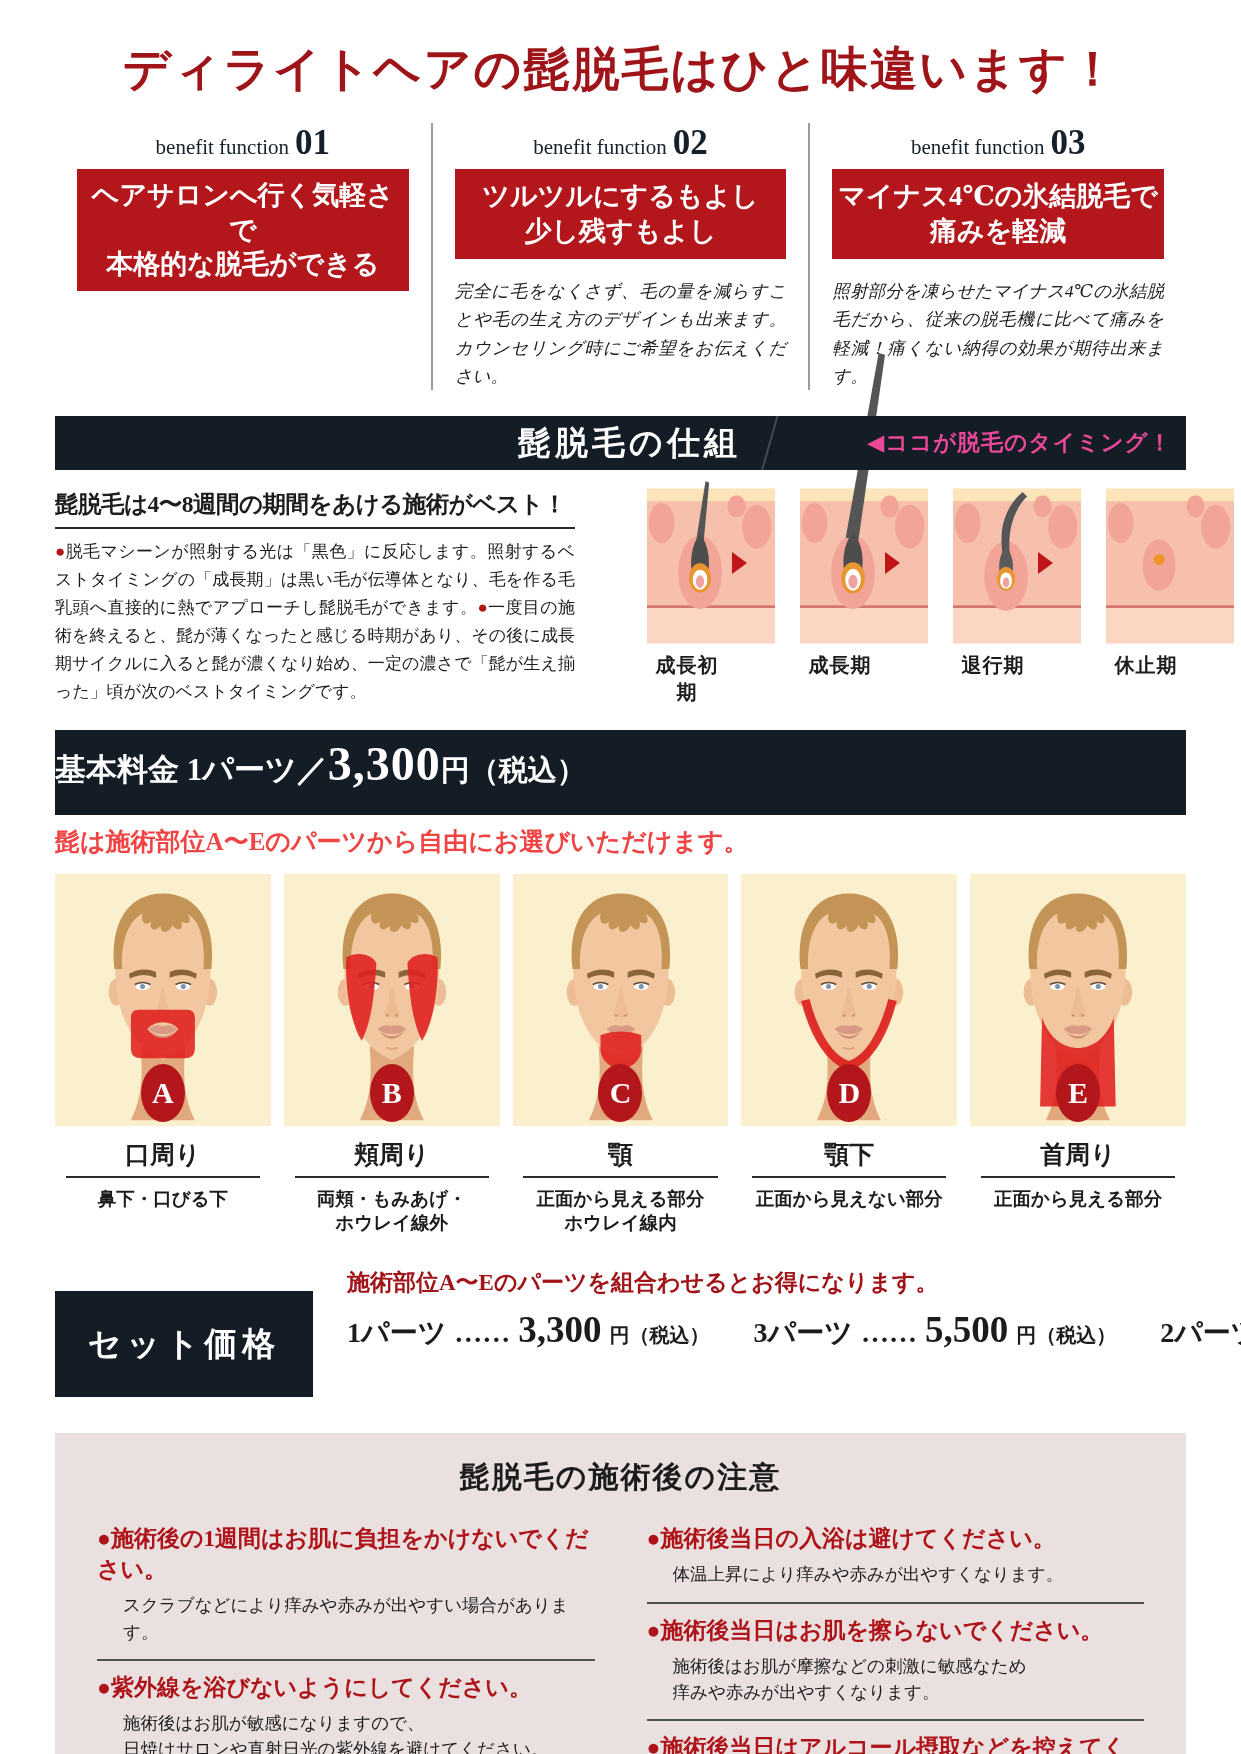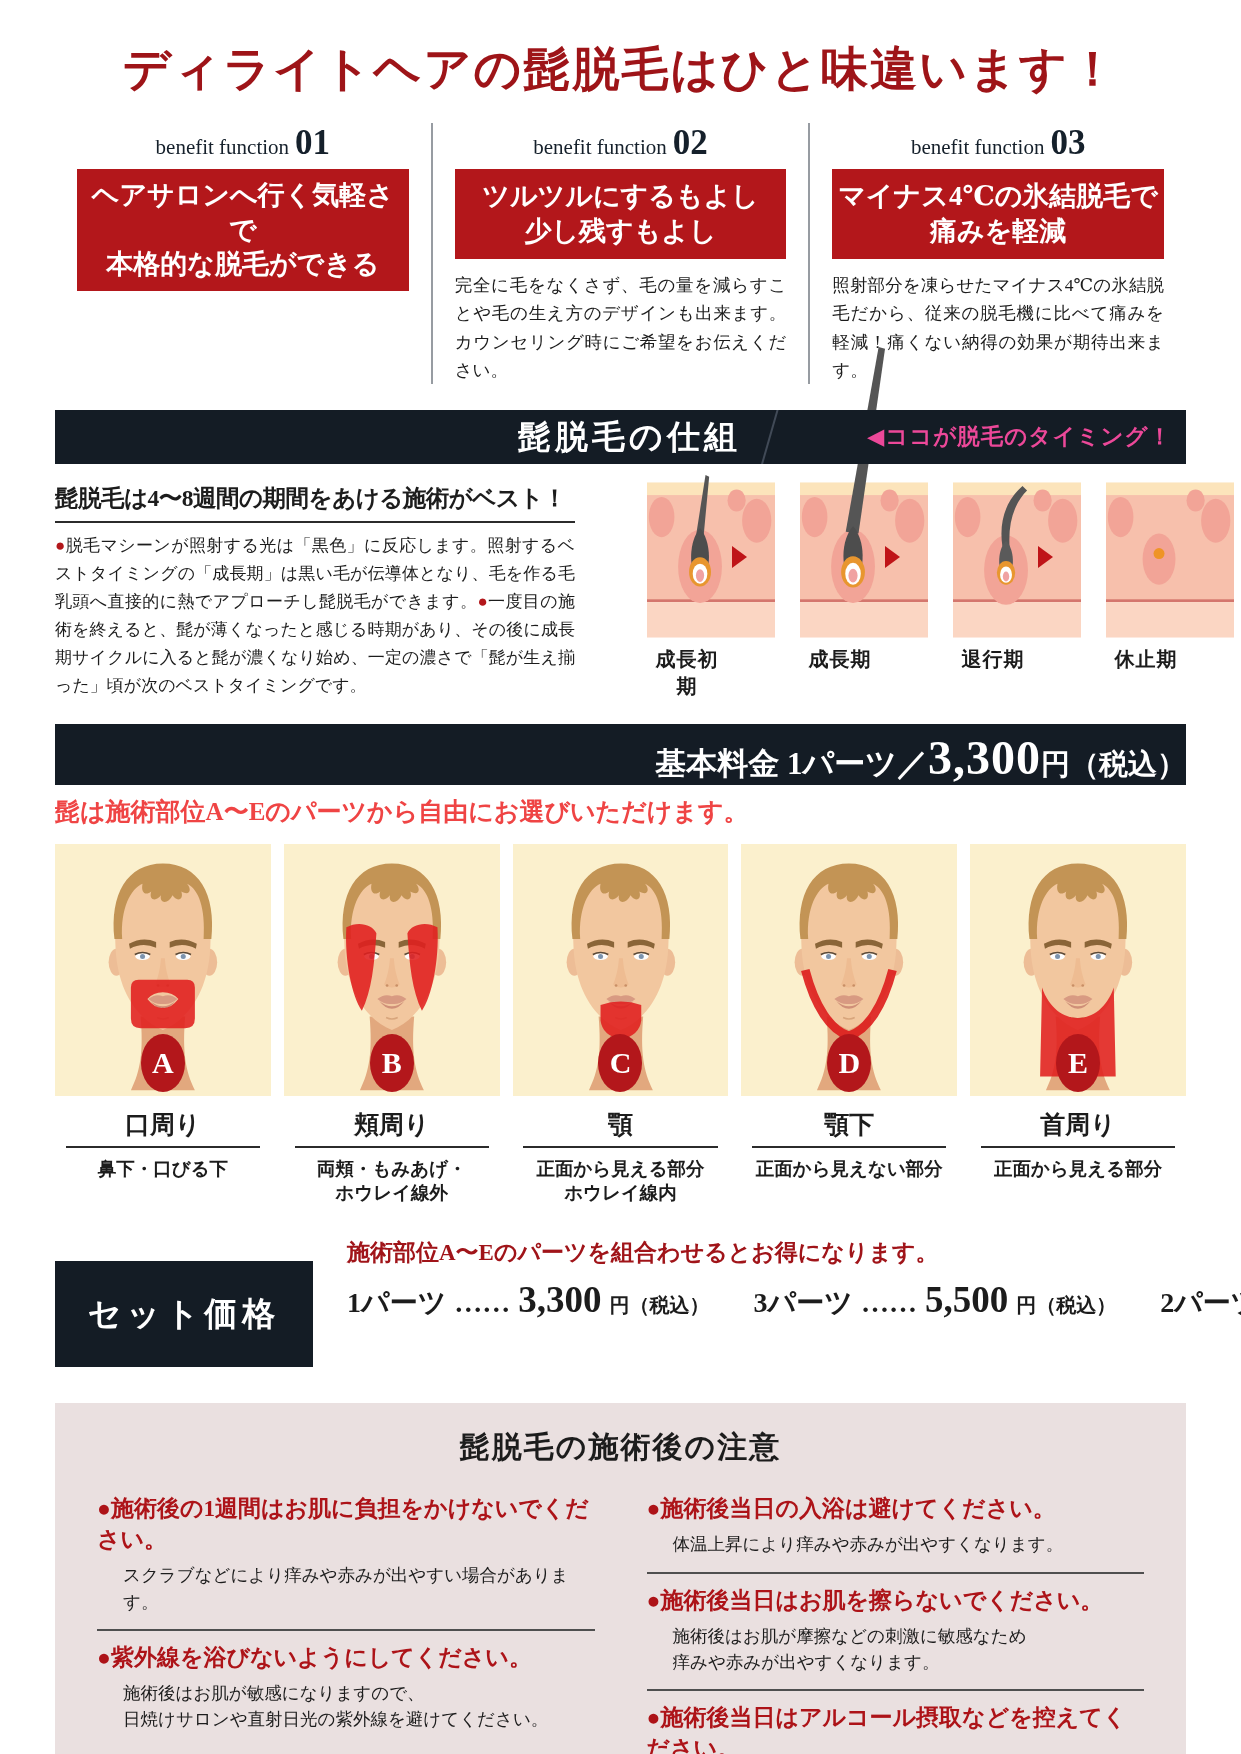--- a/index.html
+++ b/index.html
@@ -21,21 +21,21 @@
   .benefits { display:flex; }
   .benefit { flex:1; padding:0 22px; }
   .benefit + .benefit { border-left:2px solid #979ca2; }
   .benefit-label { text-align:center; color:#15202b; font-size:21px; margin-bottom:6px; }
   .benefit-label b { font-size:35px; font-weight:bold; margin-left:6px; }
   .benefit-banner {
     background:#b3171b; color:#ffffff; text-align:center; font-weight:bold;
     font-size:27px; line-height:1.28; padding:9px 4px; white-space:pre-line;
     min-height:90px; display:flex; align-items:center; justify-content:center;
   }
-  .benefit-body { font-size:17.5px; line-height:1.62; text-align:justify; margin-top:12px; }
+  .benefit-body { font-size:17.5px; line-height:1.62; text-align:justify; margin-top:18px;font-style:italic; }
 
   
   .mech-header {
     margin-top:26px; background:#141c25; height:54px; position:relative; overflow:hidden;
   }
   .mech-title {
     position:absolute; left:18px; right:0; top:0; height:70px; line-height:54px;
     text-align:center; color:#ffffff; font-weight:bold; font-size:33px; letter-spacing:4px;
   }
   .mech-slash { position:absolute; left:63%; top:-8px; width:2px; height:140%; background:#414a57; transform:rotate(16deg); }
@@ -55,22 +55,22 @@
   .stage { width:128px; display:flex; flex-direction:column;padding-left:48px; }
   .stage svg { overflow:visible; display:block; width:128px; height:156px; }
   .stage-label { text-align:center; font-weight:bold; font-size:20px; margin-top:8px; letter-spacing:1px; }
   .stage-arrow {
     width:0; height:0; border-top:11px solid transparent; border-bottom:11px solid transparent;
     border-left:15px solid #bf1418; margin:64px 5px 0;
   }
 
   
   .price-bar {
-    margin-top:24px; background:#141c25; color:#ffffff; text-align:right;
-    padding:6px 0 0; font-weight:bold;
+    margin-top:24px; background:#141c25; color:#ffffff; text-align:left;
+    padding:6px 0 24px; font-weight:bold;
   }
   .price-bar .lbl { font-size:31px; }
   .price-bar .big { font-size:48px; letter-spacing:1px; }
   .price-bar .sfx { font-size:29px; }
   .choose-note { color:#ef4444; font-weight:bold; font-size:25px; margin:10px 0 16px; }
 
   
   .parts { display:flex; gap:13px; }
   .part { flex:1; }
   .part-card { background:#fbf0cd; height:252px; position:relative; overflow:hidden; }

